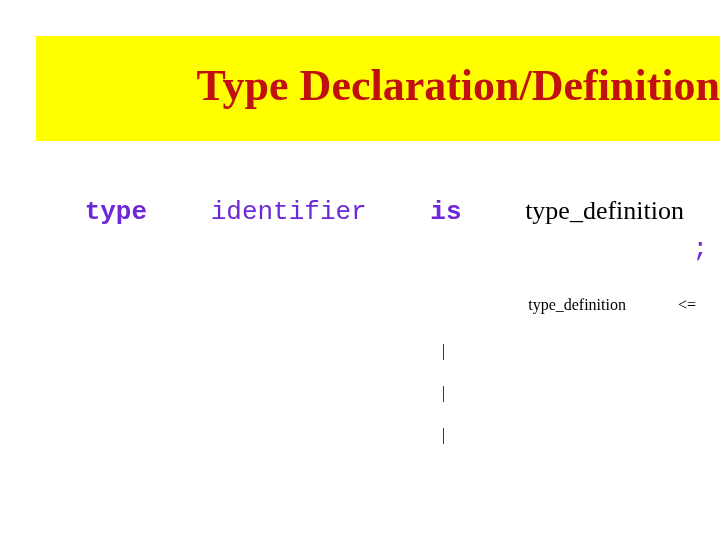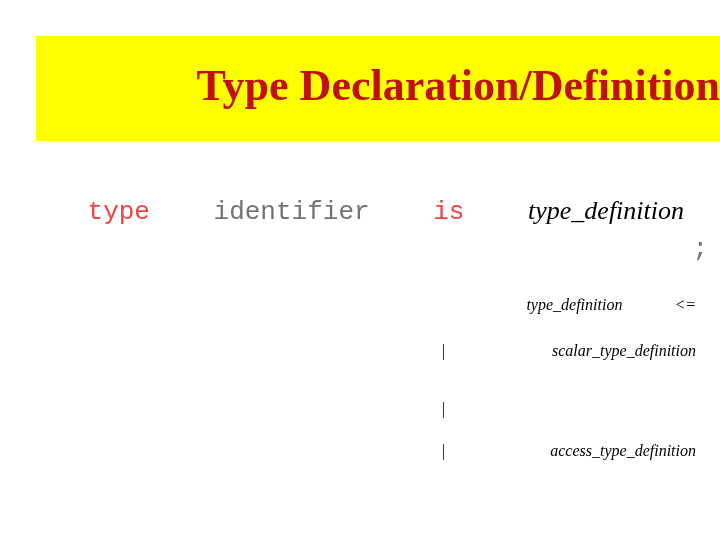--- a/index.html
+++ b/index.html
@@ -22,29 +22,28 @@
     }
     .content {
       padding: 28px 0 0 18px;
     }
     .syntax-line {
       font-size: 26px;
       line-height: 1.4;
     }
     .mono-bold {
       font-family: 'Courier New', Courier, monospace;
-      font-weight: normal;
-      color: #ef4444;
+      font-weight: bold;
+      color: #6d28d9;
     }
     .mono {
       font-family: 'Courier New', Courier, monospace;
-      color: #737373;
+      color: #6d28d9;
     }
     .italic {
-      font-style: italic;
       font-family: 'Times New Roman', Times, serif;
     }
     .grammar-block {
       margin-top: 26px;
       font-size: 16px;
       line-height: 1.38;
       font-family: 'Times New Roman', Times, serif;
     }
     .indent {
       display: inline-block;
@@ -78,26 +77,26 @@
   <div class="syntax-line">
     <span class="mono-bold">type</span><span class="mono"> </span><span class="mono">identifier</span><span class="mono"> </span><span class="mono-bold">is</span><span class="mono"> </span><span class="italic">type_definition</span><span class="mono"> </span><span class="mono">;</span>
   </div>
 
   <div class="grammar-block">
     <div class="grammar-line">
       <span class="italic">type_definition</span>
       <span class="italic"> </span><span class="italic">&lt;=</span>
     </div>
     <div class="grammar-line">
-      <span class="indent"></span><span class="term">scalar_type_definition</span>
+      <span class="indent"></span>
       <span class="pipe pipe-pos">|</span>
     </div>
     <div class="grammar-line">
       <span class="indent"></span>
       <span class="pipe pipe-pos">|</span>
     </div>
     <div class="grammar-line">
-      <span class="indent"></span><span class="term">access_type_definition</span>
+      <span class="indent"></span>
       <span class="pipe pipe-pos">|</span>
     </div>
   </div>
 
 </div>
 
 </body></html>

